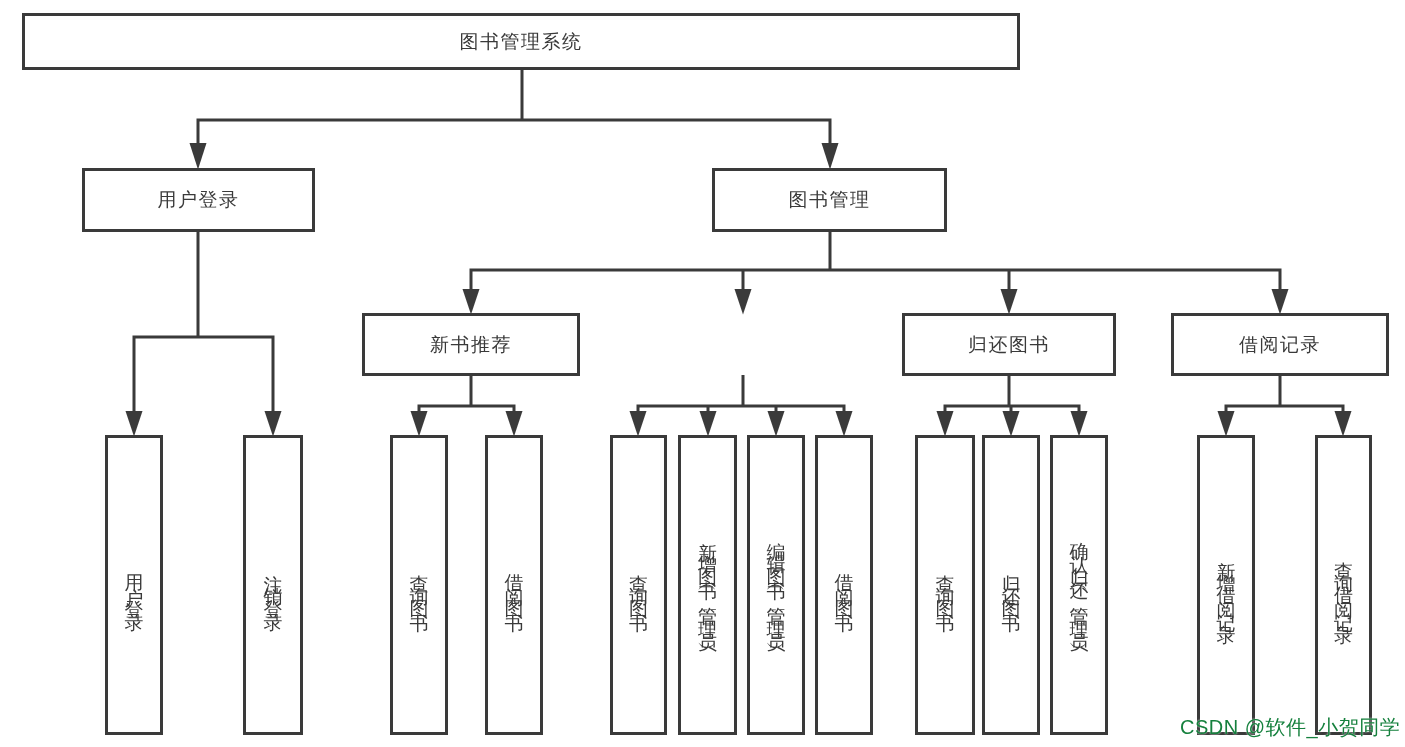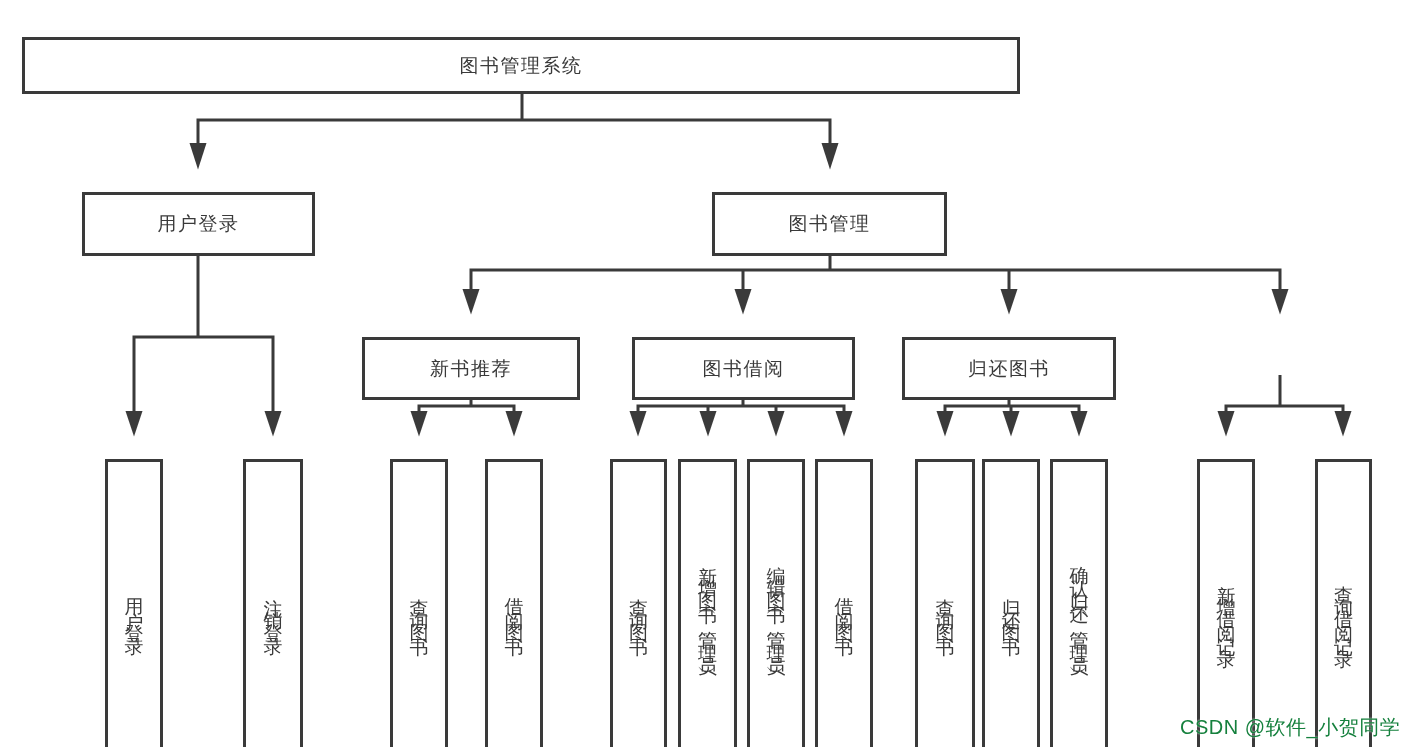--- a/index.html
+++ b/index.html
@@ -16,21 +16,20 @@
   .node{
     position:absolute;
     box-sizing:border-box;
     border:3px solid #3a3a3a;
     background:#ffffff;
     display:flex;align-items:center;justify-content:center;
     color:#3a3a3a;
     font-size:19px;
     letter-spacing:1.5px;
     z-index:2;
-    margin-top:24px;
   }
   .leaf .vtext{
     writing-mode:vertical-rl;
     text-orientation:mixed;
     letter-spacing:13px;
     white-space:nowrap;
   }
   .watermark{
     position:absolute;
     left:1180px;top:714px;
@@ -102,22 +101,22 @@
     <polygon points="1217.5,411 1234.5,411 1226,436.5"></polygon>
     <polygon points="1334.5,411 1351.5,411 1343,436.5"></polygon>
   </svg>
 
   <div class="node" style="left:22px;top:13px;width:998px;height:57px">图书管理系统</div>
 
   <div class="node" style="left:82px;top:168px;width:233px;height:64px">用户登录</div>
   <div class="node" style="left:362px;top:313px;width:218px;height:63px">新书推荐</div>
 
   <div class="node" style="left:712px;top:168px;width:235px;height:64px">图书管理</div>
-  <div class="node" style="left:632px;top:313px;width:223px;height:63px">图书借阅</div>
   <div class="node" style="left:902px;top:313px;width:214px;height:63px">归还图书</div>
+  <div class="node" style="left:1171px;top:313px;width:218px;height:63px">借阅记录</div>
 
   <div class="node leaf" style="left:105px;top:435px;width:58px;height:300px">
     <span class="vtext">用户登录</span>
   </div>
   <div class="node leaf" style="left:243px;top:435px;width:60px;height:300px">
     <span class="vtext">注销登录</span>
   </div>
 
   <div class="node leaf" style="left:390px;top:435px;width:58px;height:300px">
     <span class="vtext">查询图书</span>

